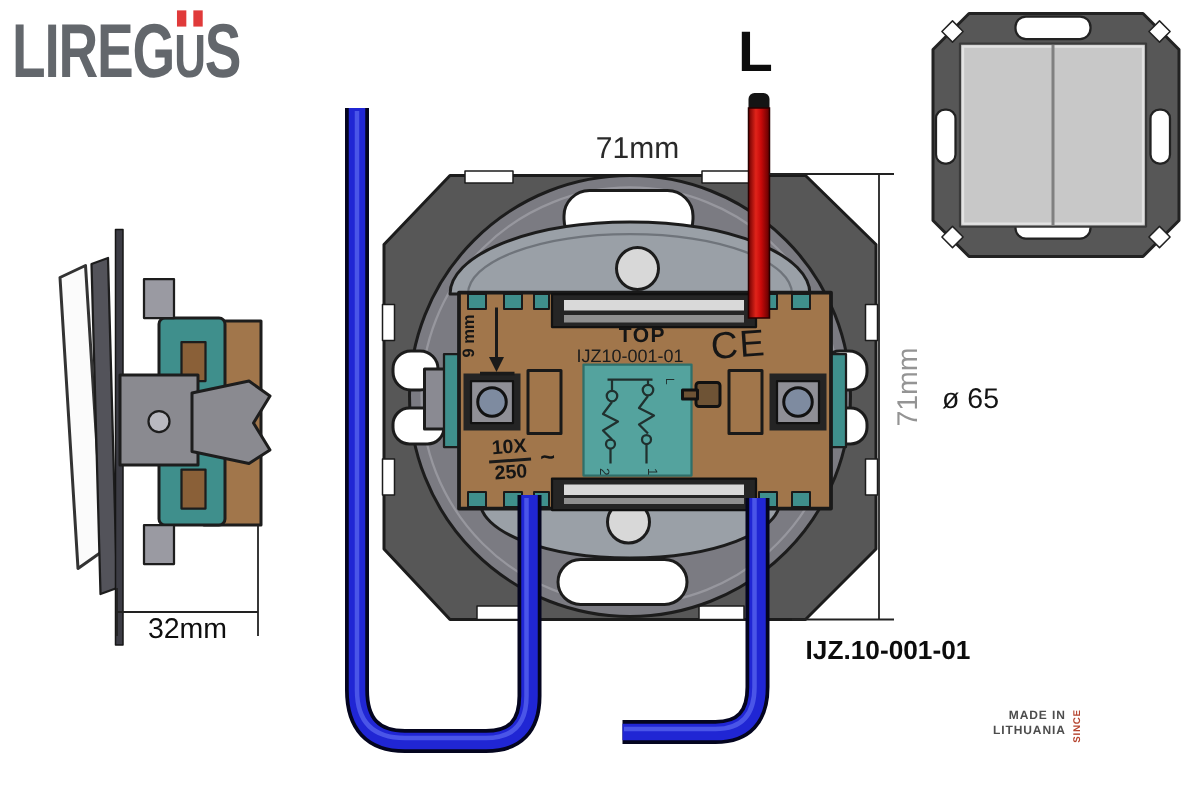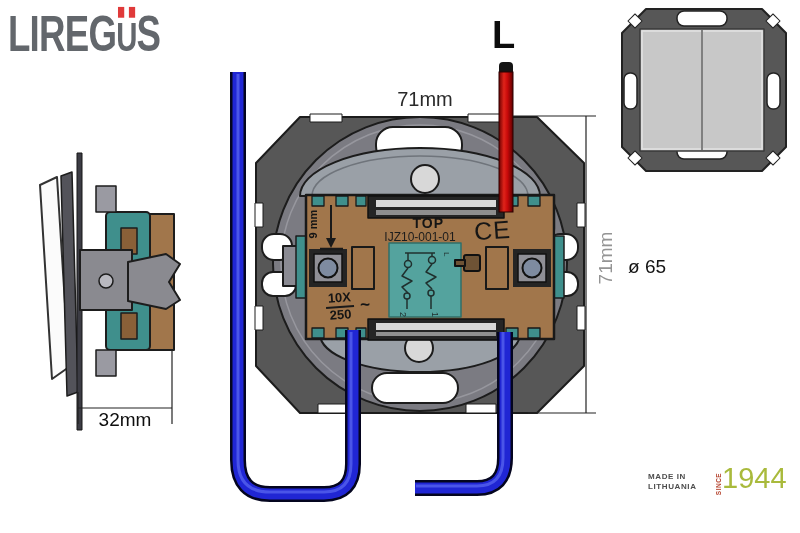--- a/index.html
+++ b/index.html
@@ -35,22 +35,22 @@
   .depth-mark{left:291px;top:218px;width:44px;height:12px;text-align:center;font-size:11px;font-weight:bold;
               color:#151515;transform:rotate(-90deg);transform-origin:center;white-space:nowrap;}
   .rating{left:322px;top:291px;width:36px;text-align:center;font-size:13px;font-weight:bold;
           color:#151515;line-height:1.05;transform:rotate(-4deg);}
   .rating .num{display:inline-block;border-bottom:2px solid #1a1a1a;padding:0 2px 1px 2px;}
   .rating .den{display:block;}
   .rating .tilde{position:absolute;right:-12px;top:7px;font-size:17px;}
 
   
   .badge{left:646px;top:468px;width:130px;height:36px;}
-  .badge .made{position:absolute;left:2px;top:4px;font-size:8px;font-weight:bold;letter-spacing:.6px;
-               color:#4d4d4d;line-height:1.25;white-space:nowrap;}
+  .badge .made{position:absolute;left:16px;top:4px;font-size:8px;font-weight:bold;letter-spacing:.6px;
+               color:#4d4d4d;line-height:1.25;white-space:nowrap;text-align:right;}
   .badge .since{position:absolute;left:58px;top:12px;width:30px;height:8px;font-size:6.5px;font-weight:bold;
                 color:var(--since_red);transform:rotate(-90deg);transform-origin:center;text-align:center;
                 letter-spacing:.5px;}
   .badge .year{position:absolute;left:76px;top:-6px;font-size:29px;color:var(--year_olive);}
 </style>
 </head>
 <body>
 
 <div id="canvas">
 
@@ -245,33 +245,33 @@
   </g>
 </svg>
 
 <div class="abs logo"><span>LIREG</span><span class="logo-u">U</span><span>S</span></div>
 
 <div class="abs lbl-l">L</div>
 <div class="abs dim-71-top">71mm</div>
 <div class="abs dim-71-right">71mm</div>
 <div class="abs dia-65">ø 65</div>
 <div class="abs dim-32">32mm</div>
+<div class="abs prod-code">IJZ.10-001-01</div>
 
 <div class="abs top-mark">TOP</div>
 <div class="abs model-mark">IJZ10-001-01</div>
 <div class="abs ce-mark">CE</div>
 <div class="abs depth-mark">9 mm</div>
 <div class="abs rating">
   <span class="num">10X</span>
   <span class="den">250</span>
   <span class="tilde">~</span>
 </div>
 
 <div class="abs badge">
   <div class="made">
     <div>MADE IN</div>
     <div>LITHUANIA</div>
   </div>
   <div class="since">SINCE</div>
-  <div class="year">1944</div>
 </div>
 
 </div>
 
 </body></html>

